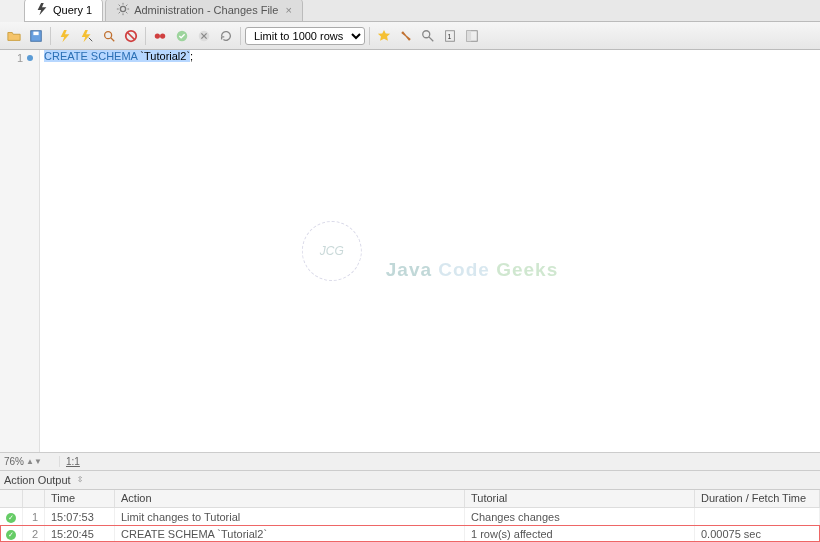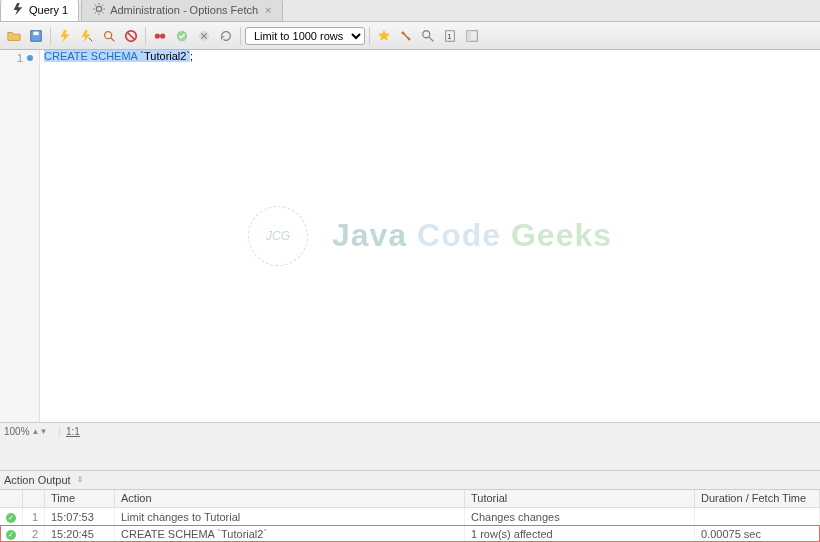--- a/index.html
+++ b/index.html
@@ -1,50 +1,50 @@
 <!DOCTYPE html>
 <html><head>
 <meta charset="utf-8">
 <style>
 * { box-sizing: border-box; margin: 0; padding: 0; font-family: -apple-system, BlinkMacSystemFont, "Segoe UI", Arial, sans-serif; }
 body { width: 820px; height: 542px; background: #f0f0f0; display: flex; flex-direction: column; overflow: hidden; }
 
-.tab-bar { height: 22px; background: #e8e8e8; display: flex; align-items: flex-end; border-bottom: 1px solid #bbb; }
+.tab-bar { height: 22px; background: #e8e8e8; display: flex; align-items: flex-end; border-bottom: 1px solid #bbb; margin-left: 24px; }
 .tab { display: flex; align-items: center; gap: 4px; padding: 3px 10px; font-size: 11px; border: 1px solid #bbb; border-bottom: none; border-top-left-radius: 5px; border-top-right-radius: 5px; margin-right: 2px; cursor: pointer; }
 .tab.active { background: #fff; }
 .tab.inactive { background: #ddd; color: #555; }
 .tab .close { color: #888; font-size: 11px; margin-left: 3px; }
 
 .toolbar { height: 28px; background: linear-gradient(#f6f6f6,#e6e6e6); border-bottom: 1px solid #bbb; display: flex; align-items: center; padding: 0 4px; gap: 2px; }
 .tool-icon { width: 20px; height: 20px; display: flex; align-items: center; justify-content: center; font-size: 13px; cursor: pointer; }
 .sep { width: 1px; height: 18px; background: #ccc; margin: 0 2px; }
 .limit-select { font-size: 11px; padding: 1px 4px; border: 1px solid #aaa; border-radius: 3px; background: #fff; width: 120px; height: 18px; }
 
 .editor-area { flex: 1; display: flex; background: #fff; }
 .gutter { width: 40px; background: #f5f5f5; border-right: 1px solid #e0e0e0; text-align: right; padding: 2px 6px 0 0; font-size: 11px; color: #999; }
 .gutter .line-row { display: flex; justify-content: flex-end; align-items: center; gap: 4px; }
 .gutter .dot { width: 6px; height: 6px; border-radius: 50%; background: #5b9bd5; }
 .code { flex: 1; padding: 0 4px; font-family: Menlo, monospace; font-size: 11px; position: relative; }
 .code .sql-line { white-space: pre; }
 .sel { background: #b7d7ff; }
 .kw { color: #2a6fb5; }
 
-.watermark { position: absolute; left: 50%; top: 50%; transform: translate(-50%,-50%); opacity: 0.45; display: flex; align-items: center; gap: 24px; pointer-events: none; }
+.watermark { position: absolute; left: 50%; top: 50%; transform: translate(-50%,-50%); opacity: 0.45; display: flex; align-items: flex-end; gap: 24px; pointer-events: none; }
 .wm-logo { width: 60px; height: 60px; border: 1px dashed #aac; border-radius: 50%; display: flex; align-items: center; justify-content: center; font-style: italic; color: #8aa; font-size: 12px; }
-.wm-text .t1 { font-size: 32px; font-weight: 600; color: #7aa; letter-spacing: 1px; }
+.wm-text .t1 { font-size: 19px; font-weight: 600; color: #7aa; letter-spacing: 1px; }
 .wm-text .t1 .g2 { color: #acd; }
 .wm-text .t1 .g3 { color: #9c9; }
 .wm-text .t2 { font-size: 8px; color: #bbb; letter-spacing: 0.5px; }
 
 .zoom-bar { height: 18px; background: #f0f0f0; border-top: 1px solid #ccc; display: flex; align-items: center; font-size: 10px; color: #666; }
 .zoom-bar .zoom { width: 60px; padding-left: 4px; border-right: 1px solid #ddd; display: flex; align-items: center; gap: 2px; }
 .zoom-bar .spin { font-size: 8px; color: #888; }
 .zoom-bar .pos { padding-left: 6px; text-decoration: underline; }
 
-.output-header { height: 20px; background: #f0f0f0; border-top: 1px solid #ccc; border-bottom: 1px solid #ccc; display: flex; align-items: center; font-size: 11px; color: #444; padding: 0 4px; margin-top: 30px; }
+.output-header { height: 20px; background: #f0f0f0; border-top: 1px solid #ccc; border-bottom: 1px solid #ccc; display: flex; align-items: center; font-size: 11px; color: #444; padding: 0 4px; }
 .output-header .spin { font-size: 8px; margin-left: 6px; color: #888; }
 
 .output-table { border-collapse: collapse; width: 100%; font-size: 11px; background: #fff; }
 .output-table th { text-align: left; font-weight: normal; color: #444; background: #f5f5f5; border-bottom: 1px solid #ddd; border-right: 1px solid #e0e0e0; padding: 2px 6px; height: 18px; }
 .output-table td { padding: 2px 6px; border-right: 1px solid #f0f0f0; color: #555; height: 16px; }
 .output-table .status-cell { width: 14px; text-align: center; }
 .output-table .row-num { width: 22px; text-align: right; color: #888; }
 .status-ok { width: 10px; height: 10px; border-radius: 50%; background: #6c6; display: inline-flex; align-items: center; justify-content: center; color: #fff; font-size: 7px; }
 
 .col-time { width: 70px; }
@@ -65,21 +65,21 @@
     </span>
     <span>Query 1</span>
   </div>
   <div class="tab inactive">
     <span>
       <svg class="icon" viewBox="0 0 16 16">
           <circle cx="8" cy="8" r="3" fill="none" stroke="#777" stroke-width="1.5"></circle>
           <path d="M8 1v2M8 13v2M1 8h2M13 8h2M3 3l1.5 1.5M11.5 11.5L13 13M3 13l1.5-1.5M11.5 4.5L13 3" stroke="#777"></path>
         </svg>
     </span>
-    <span>Administration - Options Fetch</span>
+    <span>Administration - Changes File</span>
     <span class="close">×</span>
   </div>
 </div>
 
 <div class="toolbar">
   <div class="tool-icon">
       <svg class="icon" viewBox="0 0 16 16">
         <path d="M1 4h5l1 2h8v7H1z" fill="#f5c46a" stroke="#c89b3c"></path>
       </svg>
     </div>
@@ -191,21 +191,21 @@
           <span class="g2">Code</span>
           <span class="g3">Geeks</span>
         </div>
       </div>
     </div>
   </div>
 </div>
 
 <div class="zoom-bar">
   <div class="zoom">
-    <span>100%</span>
+    <span>76%</span>
     <span class="spin">▲▼</span>
   </div>
   <div class="pos">1:1</div>
 </div>
 
 <div class="output-header">
   <span>Action Output</span>
   <span class="spin">⇳</span>
 </div>
 

